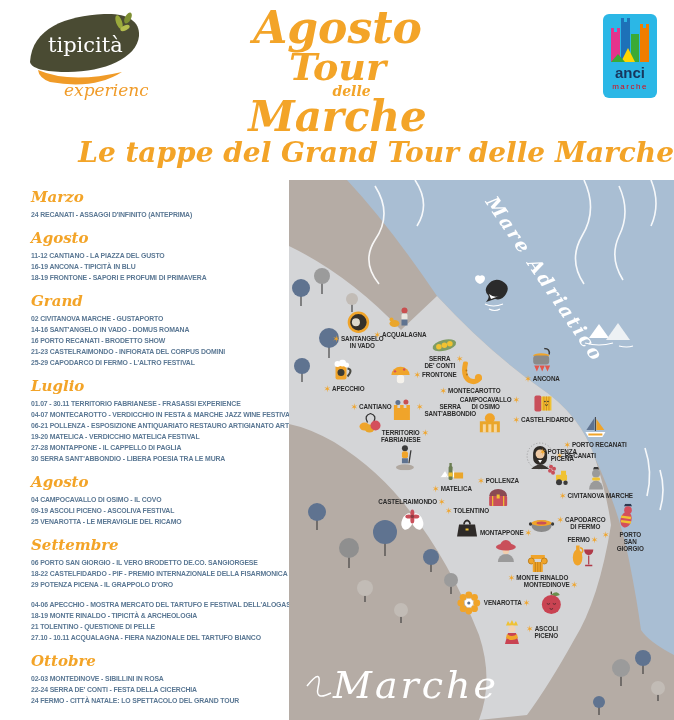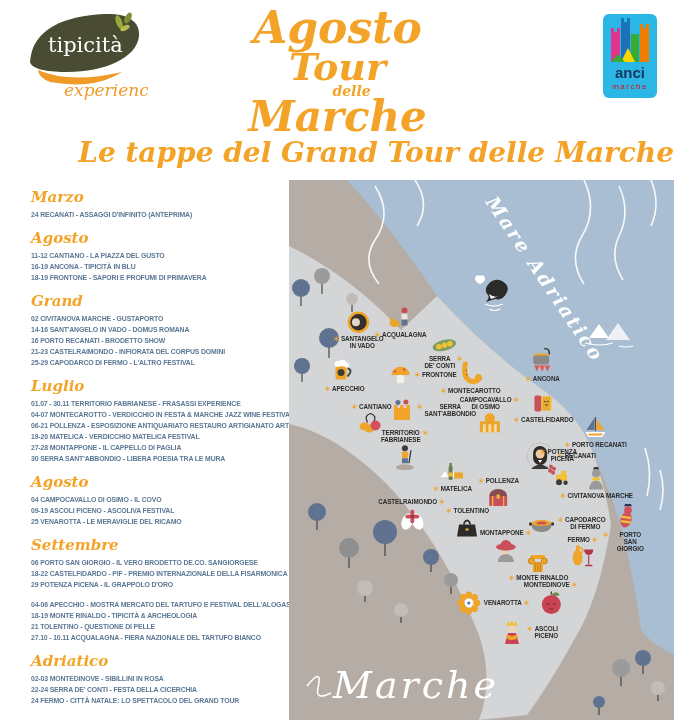--- a/index.html
+++ b/index.html
@@ -123,21 +123,21 @@
     <div class="ev">18-22 CASTELFIDARDO - PIF - PREMIO INTERNAZIONALE DELLA FISARMONICA</div>
     <div class="ev">29 POTENZA PICENA - IL GRAPPOLO D'ORO</div>
   </div>
   <div class="month">
     <div class="ev">04-06 APECCHIO - MOSTRA MERCATO DEL TARTUFO E FESTIVAL DELL'ALOGASTRONOMIA</div>
     <div class="ev">18-19 MONTE RINALDO - TIPICITÀ &amp; ARCHEOLOGIA</div>
     <div class="ev">21 TOLENTINO - QUESTIONE DI PELLE</div>
     <div class="ev">27.10 - 10.11 ACQUALAGNA - FIERA NAZIONALE DEL TARTUFO BIANCO</div>
   </div>
   <div class="month">
-    <div class="mname">Adriatico</div>
+    <div class="mname">Ottobre</div>
     <div class="ev">02-03 MONTEDINOVE - SIBILLINI IN ROSA</div>
     <div class="ev">22-24 SERRA DE' CONTI - FESTA DELLA CICERCHIA</div>
     <div class="ev">24 FERMO - CITTÀ NATALE: LO SPETTACOLO DEL GRAND TOUR</div>
   </div>
 </div>
 
 <div class="map">
   <svg class="bg" width="385" height="540" viewBox="0 0 385 540">
     <rect width="385" height="540" fill="#A9BED3"></rect>
     <path d="M58,0 Q100,45 148,116 Q200,172 250,207 Q292,235 306,278 Q330,330 340,380 Q348,420 352,450 Q360,462 385,475 L385,540 L0,540 L0,0 Z" fill="#B5ACA5"></path>

